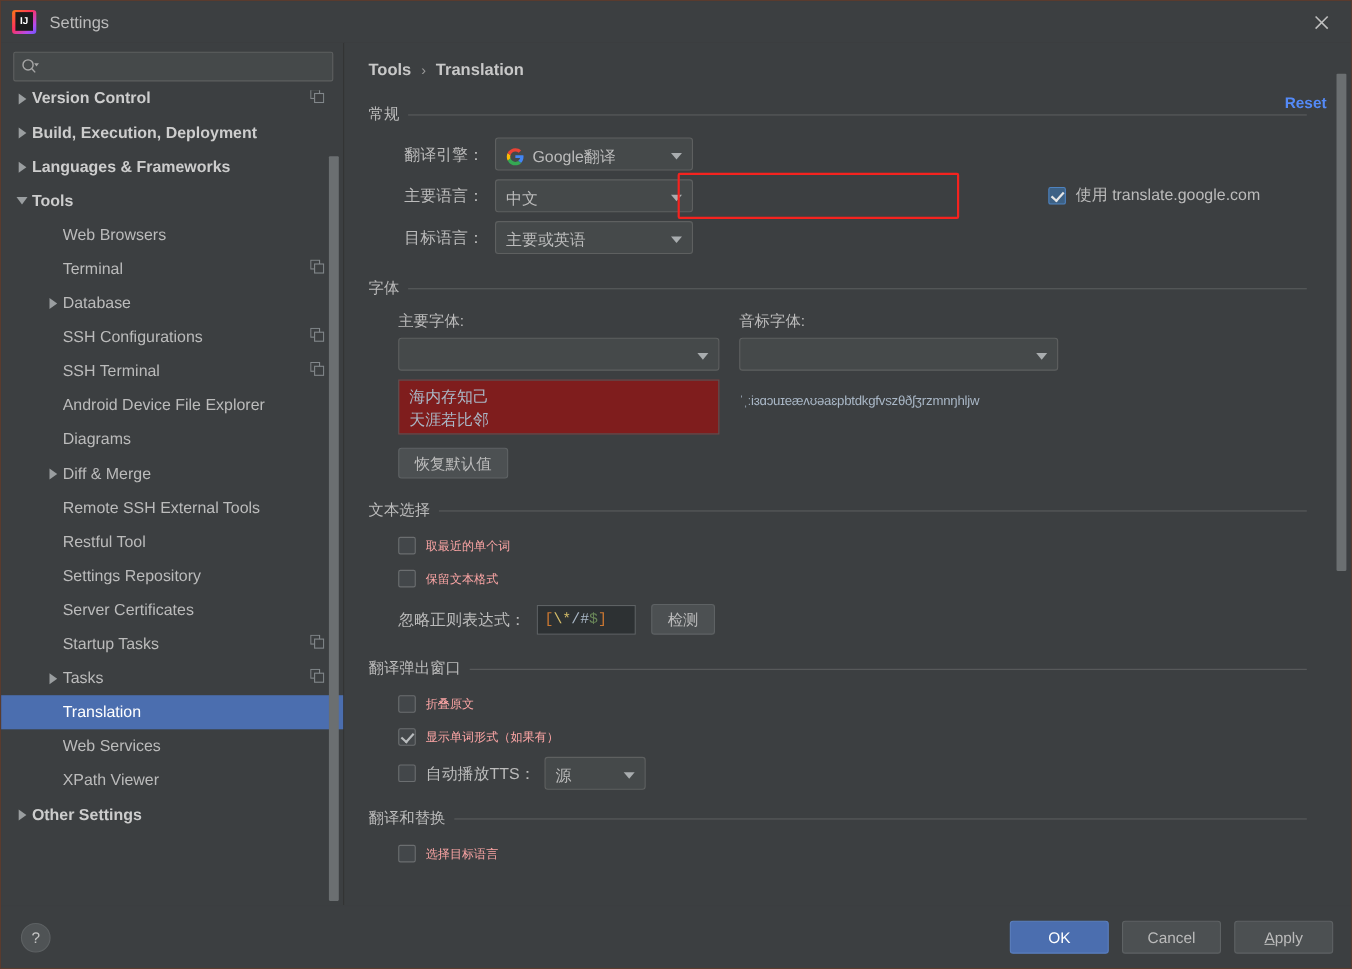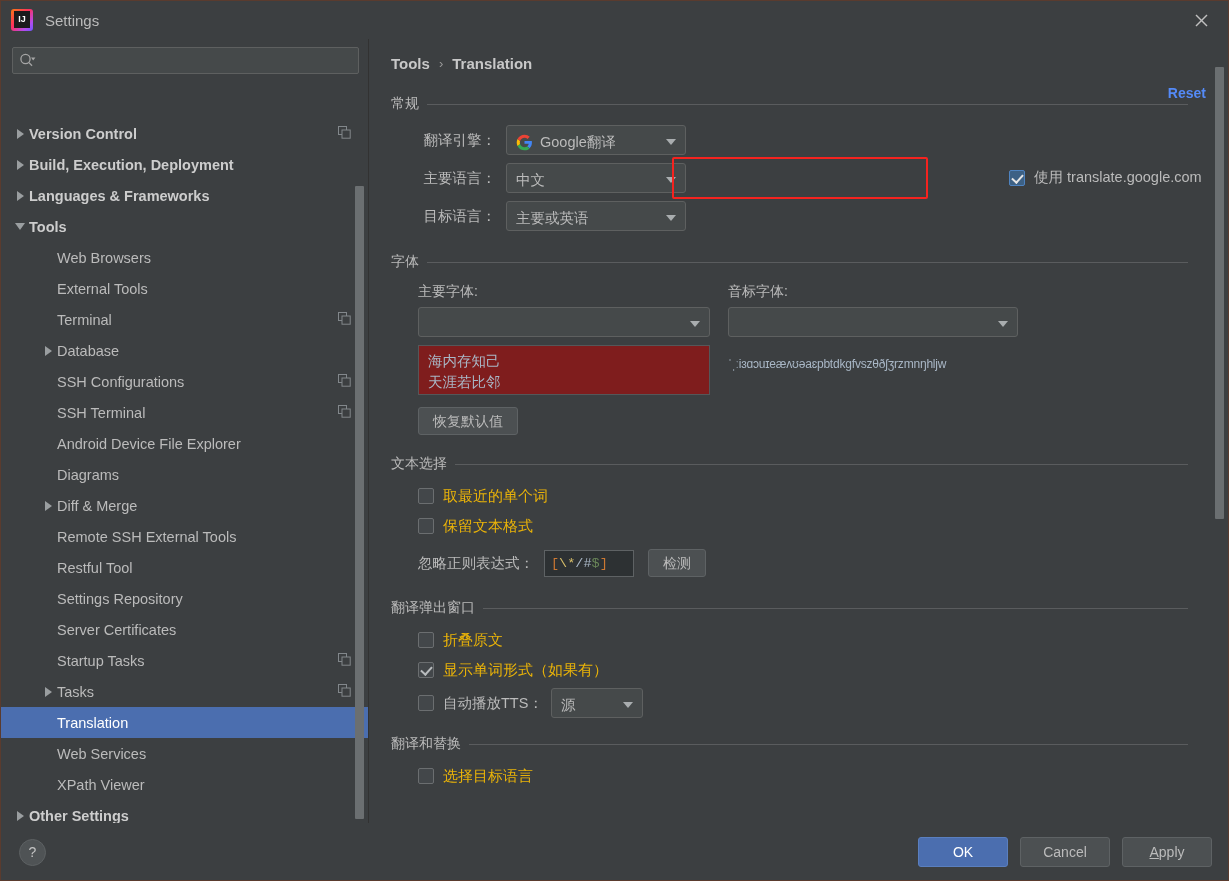--- a/index.html
+++ b/index.html
@@ -70,27 +70,26 @@
   
   .body-area {
     flex: 1;
     display: flex;
     min-height: 0;
     position: relative;
   }
 
   
   .sidebar {
-    width: 368px;
+    width: 312px;
     background: #3c3f41;
     position: relative;
     flex: none;
     display: flex;
     flex-direction: column;
-    gap: 44px;
   }
   .search-wrap {
     padding: 8px 10px 6px 11px;
     flex: none;
   }
   .search-box {
     height: 27px;
     background: #45494a;
     border: 1px solid #5e6060;
     border-radius: 2px;
@@ -267,22 +266,22 @@
     border-radius: 2px;
     box-sizing: border-box;
     pointer-events: none;
   }
 
   
   .cb-row {
     display: flex;
     align-items: center;
     margin-bottom: 8px;
-    color: #eab308;
-    font-size: 15px;
+    color: #fca5a5;
+    font-size: 11px;
     height: 22px;
   }
   .cb {
     width: 16px; height: 16px;
     border: 1px solid #6b6e70;
     background: #43474a;
     border-radius: 2px;
     flex: none;
     margin-right: 9px;
     position: relative;
@@ -503,25 +502,20 @@
             <div class="tree-row bold">
               <span class="tw">
                 <span class="arrow-down"></span>
               </span>
               <span class="tree-label">Tools</span>
             </div>
             <div class="tree-row">
               <span class="tree-indent"></span>
               <span class="tw"></span>
               <span class="tree-label">Web Browsers</span>
-            </div>
-            <div class="tree-row">
-              <span class="tree-indent"></span>
-              <span class="tw"></span>
-              <span class="tree-label">External Tools</span>
             </div>
             <div class="tree-row">
               <span class="tree-indent"></span>
               <span class="tw"></span>
               <span class="tree-label">Terminal</span>
               <span class="copy-icon"><svg width="13" height="13" viewBox="0 0 13 13" aria-hidden="true">
                   <rect x="0.5" y="0.5" width="8" height="8" fill="none" stroke="#9aa0a4"></rect>
                   <rect x="4" y="4" width="8.2" height="8.2" fill="#3c3f41" stroke="#9aa0a4"></rect>
                 </svg></span>
             </div>

